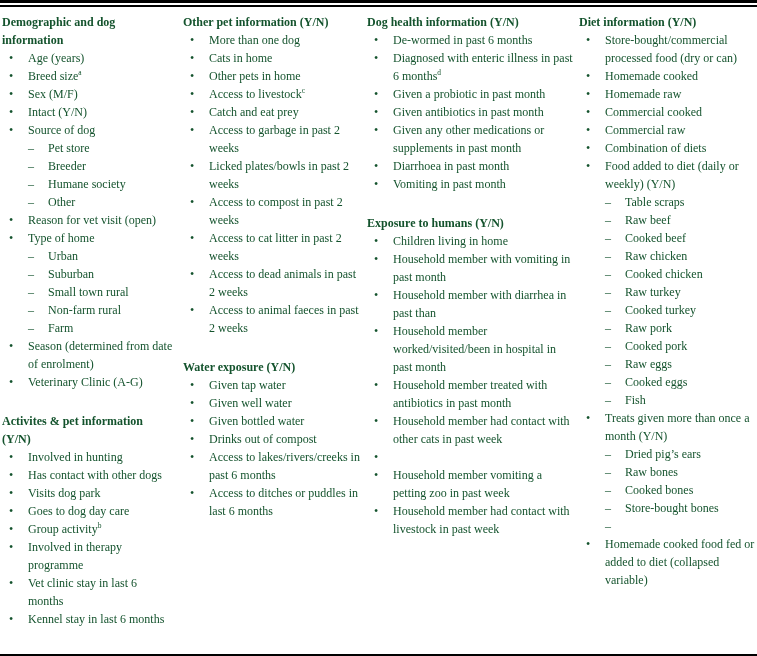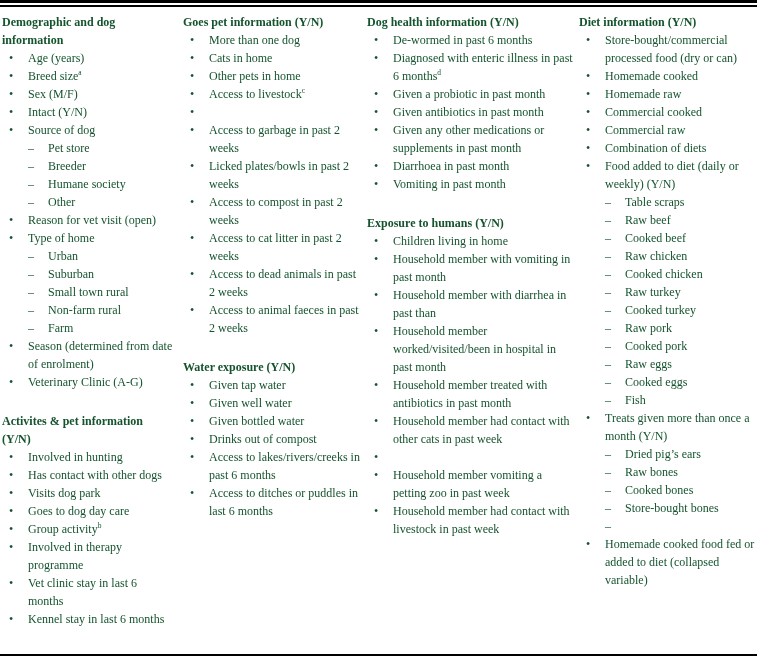--- a/index.html
+++ b/index.html
@@ -164,39 +164,40 @@
             <span class="item-text"><span>Vet clinic stay in last 6 months</span></span>
           </div>
           <div class="item lvl1">
             <span class="marker">•</span>
             <span class="item-text"><span>Kennel stay in last 6 months</span></span>
           </div>
         </div>
       </div>
       <div class="col">
         <div class="section">
-          <div class="section-header">Goes pet information (Y/N)</div>
+          <div class="section-header">Other pet information (Y/N)</div>
           <div class="item lvl1">
             <span class="marker">•</span>
             <span class="item-text"><span>More than one dog</span></span>
           </div>
           <div class="item lvl1">
             <span class="marker">•</span>
             <span class="item-text"><span>Cats in home</span></span>
           </div>
           <div class="item lvl1">
             <span class="marker">•</span>
             <span class="item-text"><span>Other pets in home</span></span>
           </div>
           <div class="item lvl1">
             <span class="marker">•</span>
             <span class="item-text"><span>Access to livestock</span><sup>c</sup></span>
           </div>
           <div class="item lvl1">
             <span class="marker">•</span>
+            <span class="item-text"><span>Catch and eat prey</span></span>
           </div>
           <div class="item lvl1">
             <span class="marker">•</span>
             <span class="item-text"><span>Access to garbage in past 2 weeks</span></span>
           </div>
           <div class="item lvl1">
             <span class="marker">•</span>
             <span class="item-text"><span>Licked plates/bowls in past 2 weeks</span></span>
           </div>
           <div class="item lvl1">

